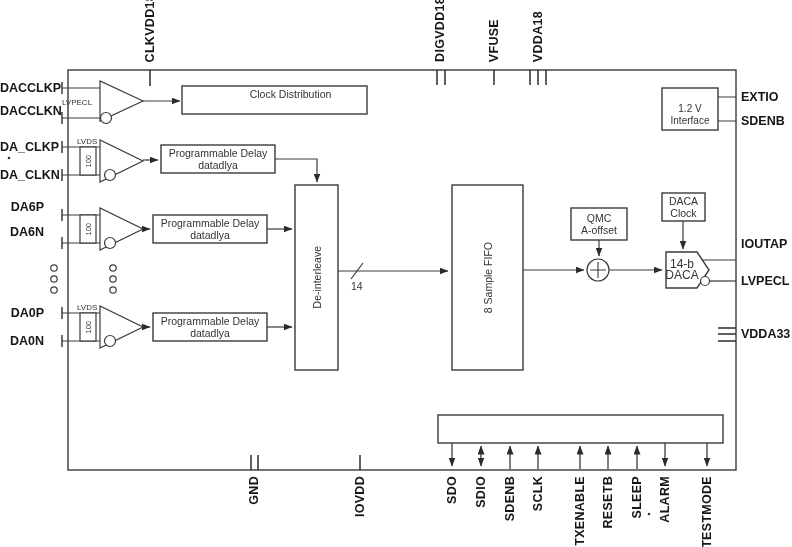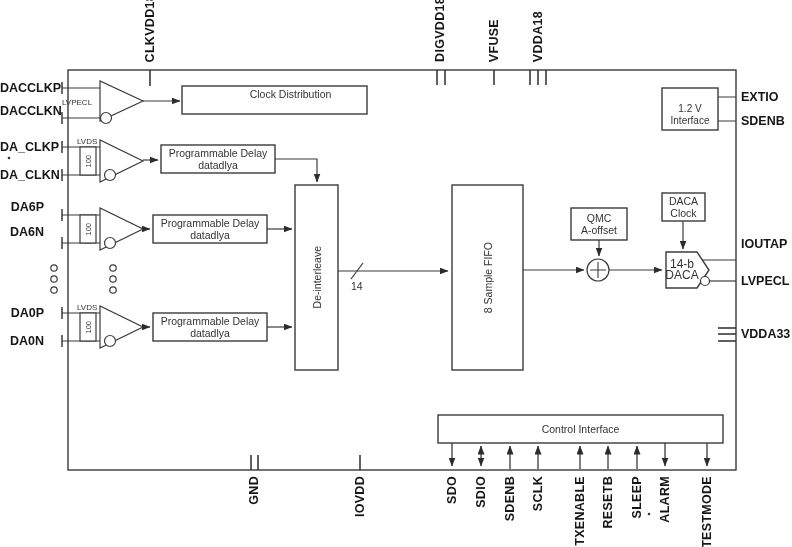--- a/index.html
+++ b/index.html
@@ -213,23 +213,20 @@
   <span>Clock</span>
 </div>
 <div class="blk" style="left:662px;top:253px;width:40px;height:34px;font-size:12px;line-height:11px">
   <span>14-b</span>
   <span>DACA</span>
 </div>
 <div class="blk" style="left:662px;top:88px;width:56px;height:54px;font-size:10px">
   <span>1.2 V</span>
   <span>Interface</span>
 </div>
-<div class="blk" style="left:438px;top:415px;width:285px;height:28px">
-  <span>Control Interface</span>
-</div>
 
 <div class="ann" style="left:62px;top:99px">LVPECL</div>
 <div class="ann" style="left:77px;top:138px">LVDS</div>
 <div class="ann" style="left:77px;top:304px">LVDS</div>
 <div class="r100" style="left:80px;top:147px;width:16px;height:28px">
   <span>100</span>
 </div>
 <div class="r100" style="left:80px;top:215px;width:16px;height:28px">
   <span>100</span>
 </div>

